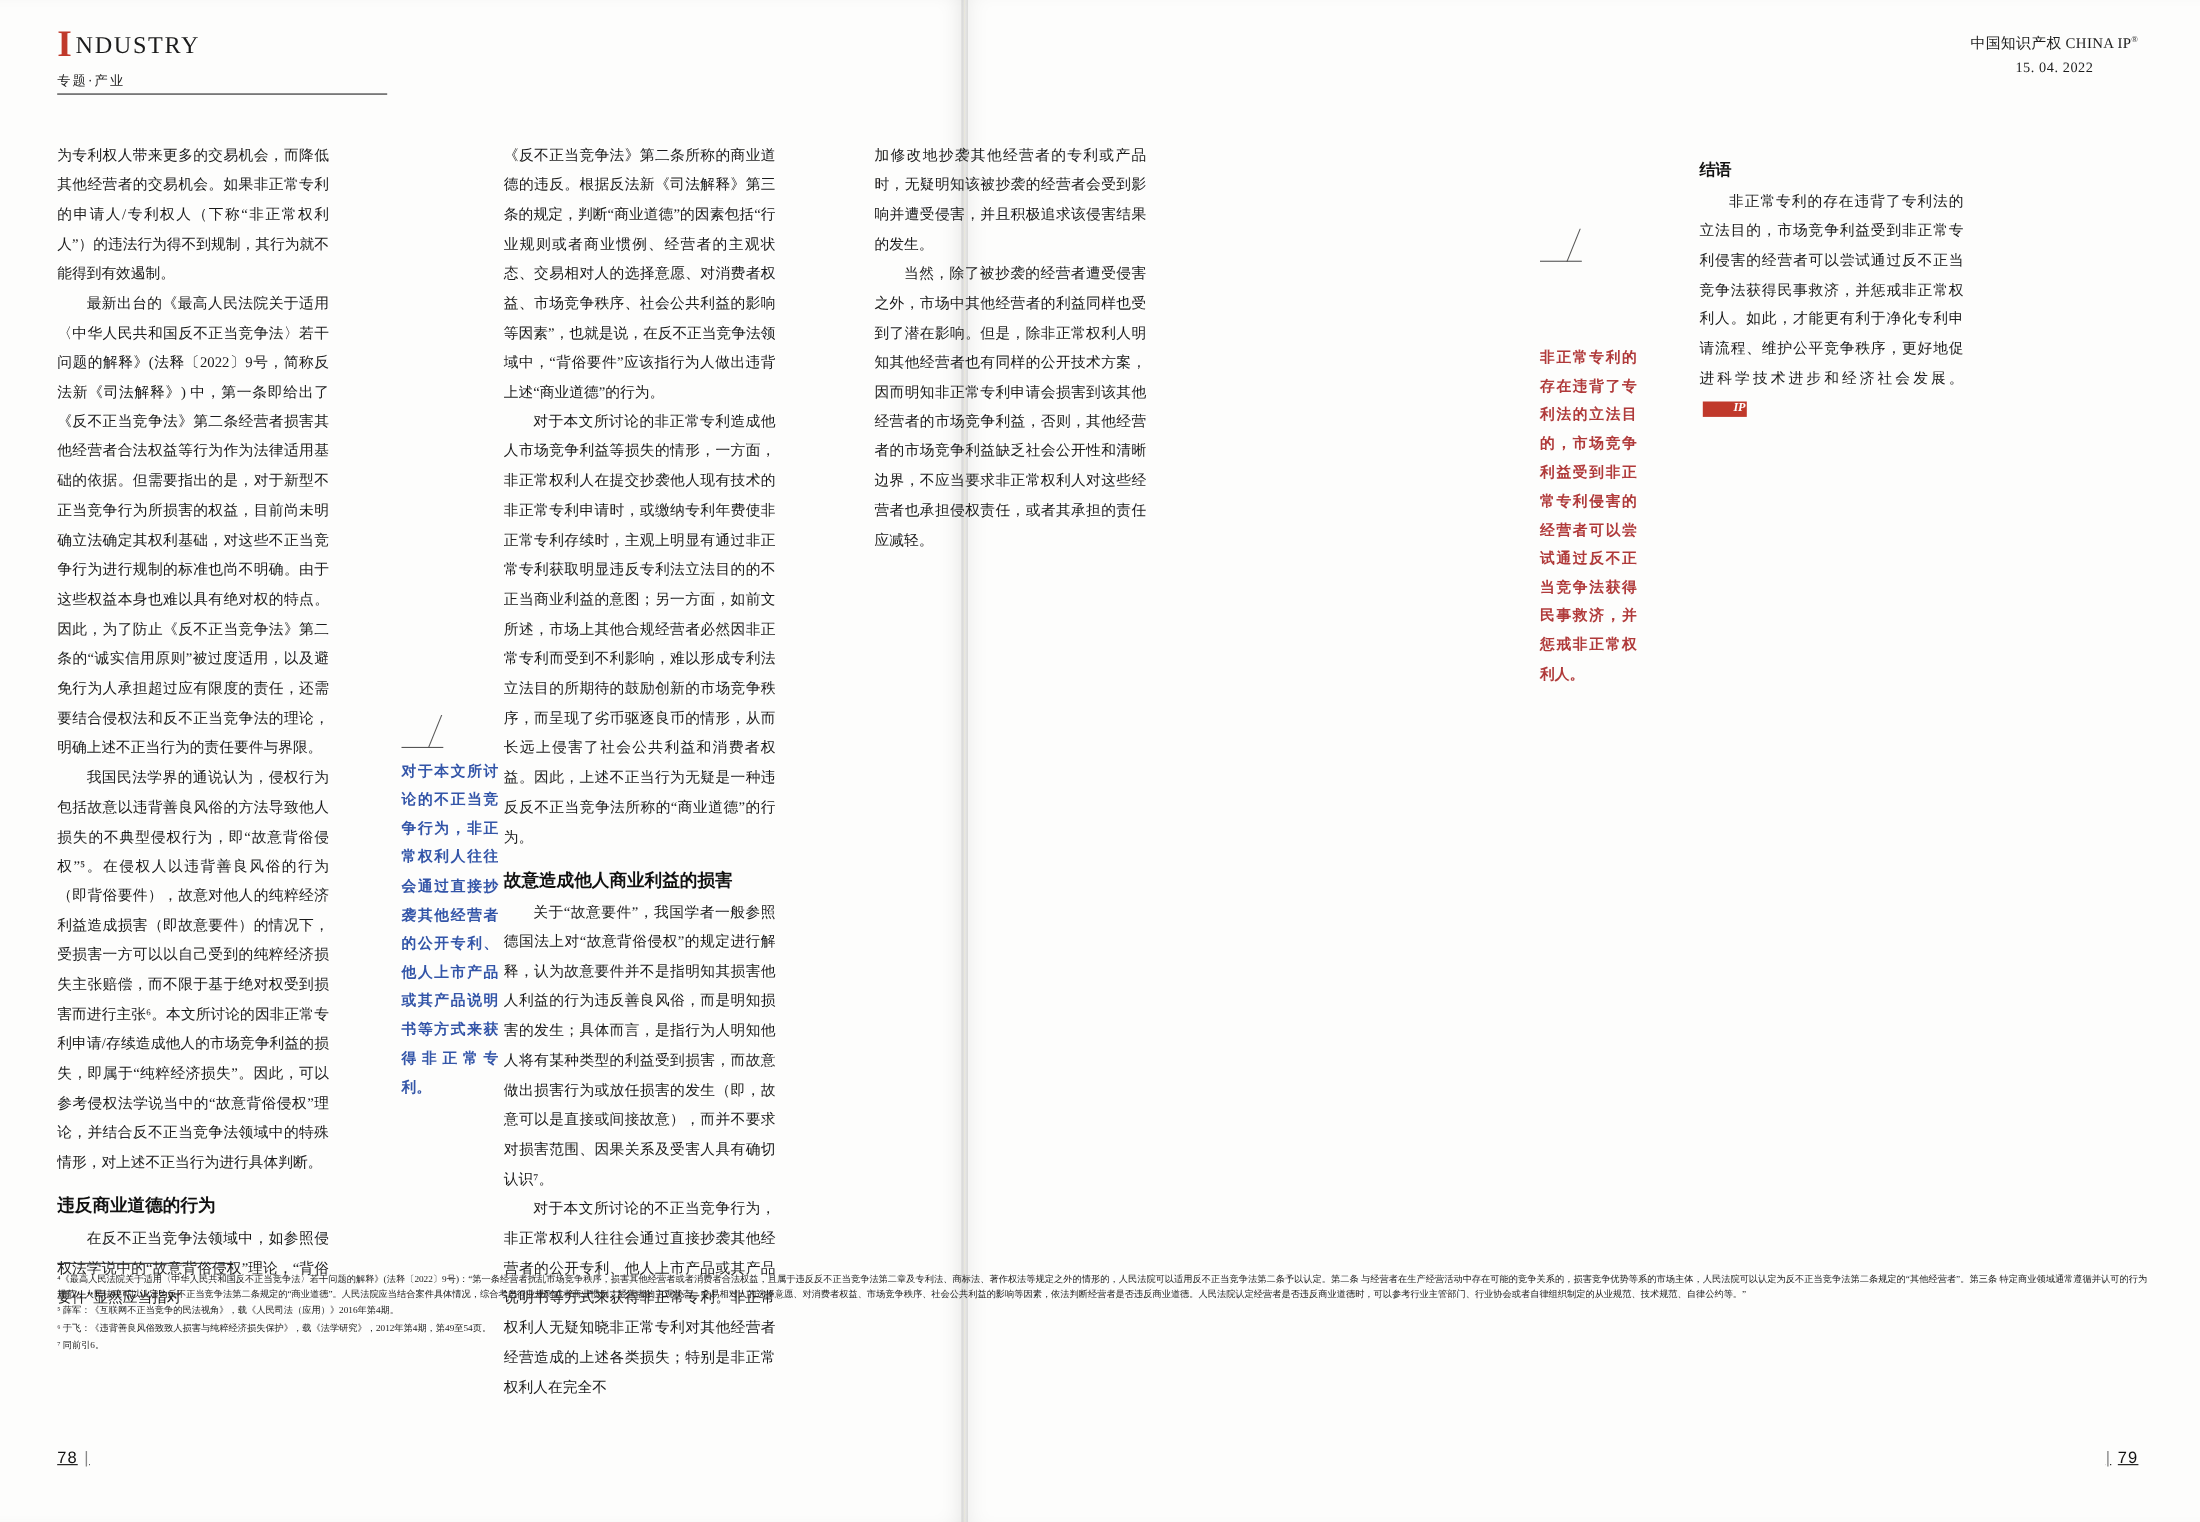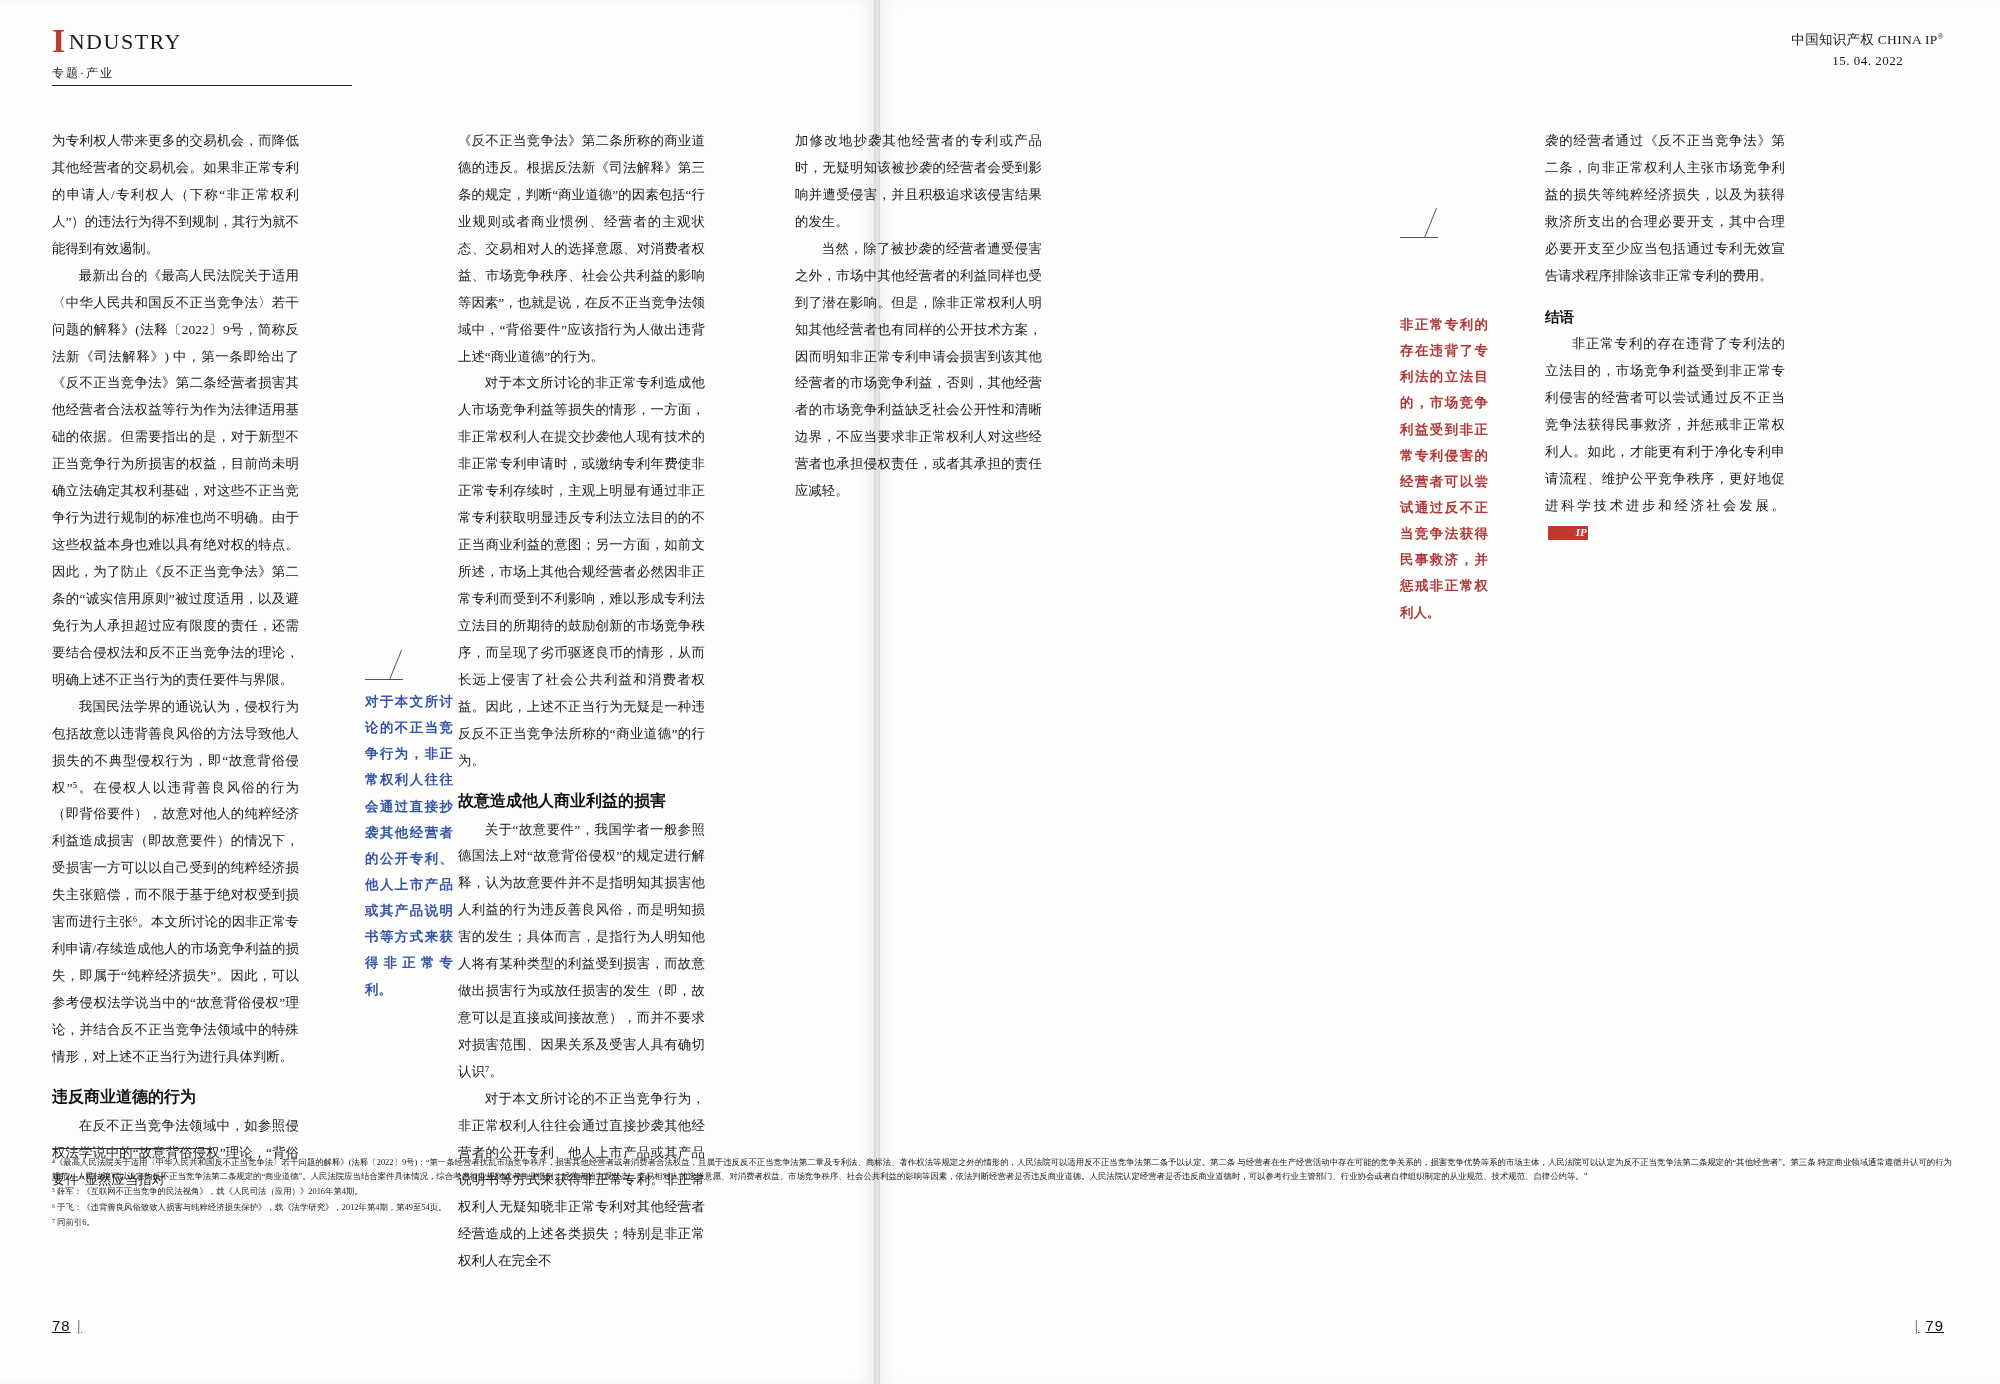--- a/index.html
+++ b/index.html
@@ -265,21 +265,20 @@
 
   <div class="col" id="col3" style="top:128px;">
     <p>加修改地抄袭其他经营者的专利或产品时，无疑明知该被抄袭的经营者会受到影响并遭受侵害，并且积极追求该侵害结果的发生。</p>
     <p class="indent">当然，除了被抄袭的经营者遭受侵害之外，市场中其他经营者的利益同样也受到了潜在影响。但是，除非正常权利人明知其他经营者也有同样的公开技术方案，因而明知非正常专利申请会损害到该其他经营者的市场竞争利益，否则，其他经营者的市场竞争利益缺乏社会公开性和清晰边界，不应当要求非正常权利人对这些经营者也承担侵权责任，或者其承担的责任应减轻。</p>
   </div>
 
   <div class="pq-mark" style="left:1400px; top:208px;"></div>
   <div class="pullquote pq-red" style="left:1400px; top:312px; width:88px;">非正常专利的存在违背了专利法的立法目的，市场竞争利益受到非正常专利侵害的经营者可以尝试通过反不正当竞争法获得民事救济，并惩戒非正常权利人。</div>
 
   <div class="col" id="col4" style="left:1545px; top:128px; width:240px;">
-    <p>袭的经营者通过《反不正当竞争法》第二条，向非正常权利人主张市场竞争利益的损失等纯粹经济损失，以及为获得救济所支出的合理必要开支，其中合理必要开支至少应当包括通过专利无效宣告请求程序排除该非正常专利的费用。</p>
     <h3 style="margin-top:14px;">结语</h3>
     <p class="indent"><span>非正常专利的存在违背了专利法的立法目的，市场竞争利益受到非正常专利侵害的经营者可以尝试通过反不正当竞争法获得民事救济，并惩戒非正常权利人。如此，才能更有利于净化专利申请流程、维护公平竞争秩序，更好地促进科学技术进步和经济社会发展。</span><span class="ip-logo">IP</span></p>
   </div>
 
   <div class="footnotes">
     <div class="fn-rule"></div>
     <p>⁴《最高人民法院关于适用〈中华人民共和国反不正当竞争法〉若干问题的解释》(法释〔2022〕9号)：“第一条经营者扰乱市场竞争秩序，损害其他经营者或者消费者合法权益，且属于违反反不正当竞争法第二章及专利法、商标法、著作权法等规定之外的情形的，人民法院可以适用反不正当竞争法第二条予以认定。第二条 与经营者在生产经营活动中存在可能的竞争关系的，损害竞争优势等系的市场主体，人民法院可以认定为反不正当竞争法第二条规定的“其他经营者”。第三条 特定商业领域通常遵循并认可的行为规范，人民法院可以认定为反不正当竞争法第二条规定的“商业道德”。人民法院应当结合案件具体情况，综合考虑行业规则或者商业惯例、经营者的主观状态、交易相对人的选择意愿、对消费者权益、市场竞争秩序、社会公共利益的影响等因素，依法判断经营者是否违反商业道德。人民法院认定经营者是否违反商业道德时，可以参考行业主管部门、行业协会或者自律组织制定的从业规范、技术规范、自律公约等。”</p>
     <p>⁵ 薛军：《互联网不正当竞争的民法视角》，载《人民司法（应用）》2016年第4期。</p>
     <p>⁶ 于飞：《违背善良风俗致致人损害与纯粹经济损失保护》，载《法学研究》，2012年第4期，第49至54页。</p>
     <p>⁷ 同前引6。</p>

